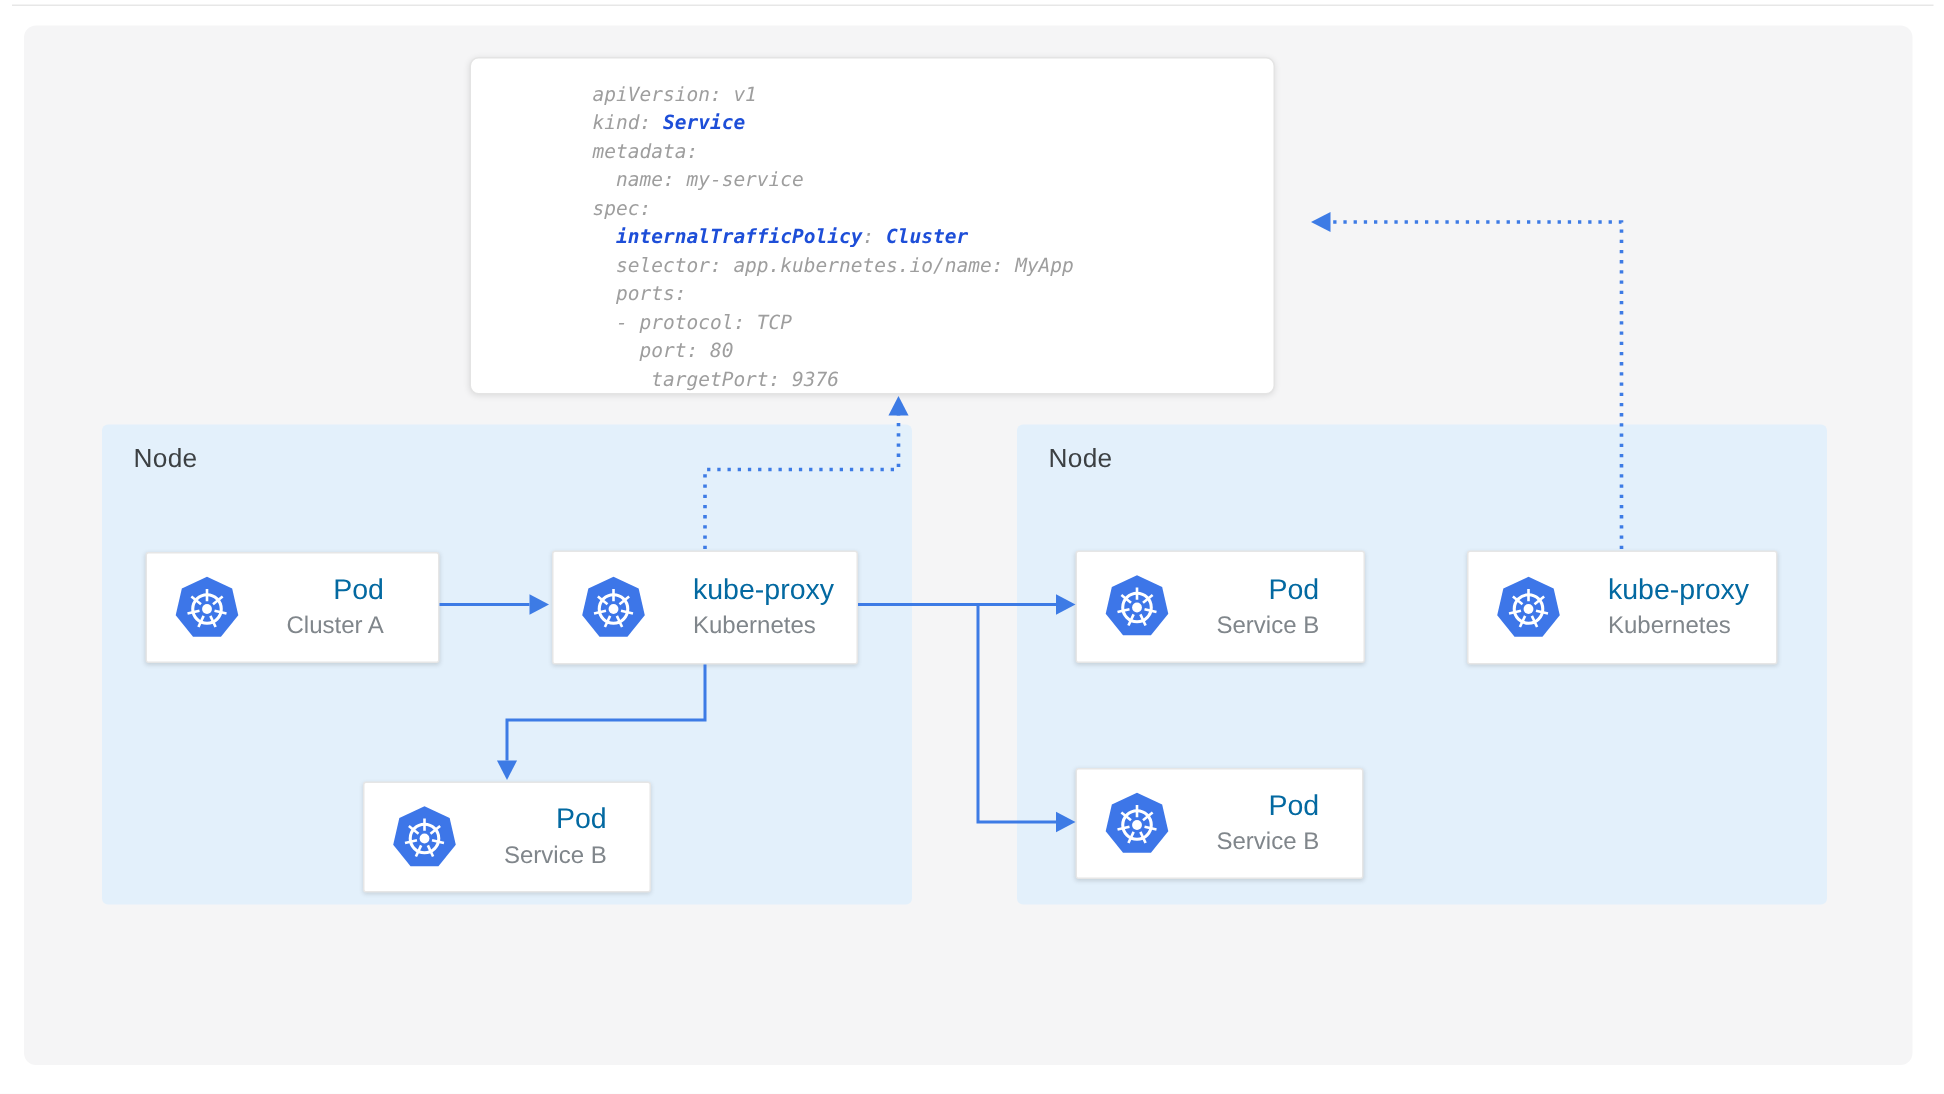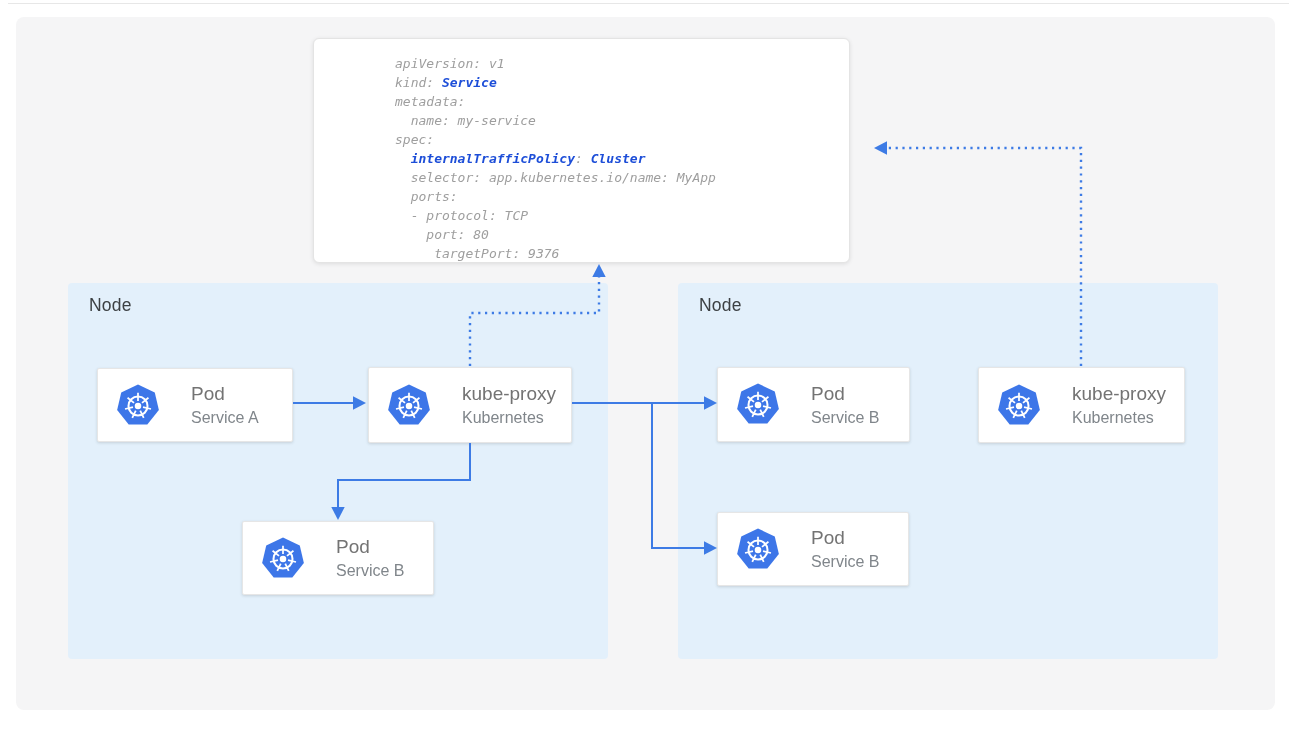--- a/index.html
+++ b/index.html
@@ -1,27 +1,27 @@
 <!DOCTYPE html>
 <html><head>
 <meta charset="utf-8">
 <style>
   html,body{margin:0;padding:0;background:#ffffff;width:1296px;height:729px;
     font-family:"Liberation Sans",sans-serif;overflow:hidden;}
   #stage{position:relative;width:1296px;height:729px;}
   .top-divider{position:absolute;left:8px;top:3px;width:1281px;height:1px;background:#e7e7e7;}
   .canvas{position:absolute;left:16px;top:17px;width:1259px;height:693px;background:#f5f5f6;border-radius:8px;}
-  .node{position:absolute;top:283px;width:540px;height:376px;background:#e3f0fb;border-radius:4px;}
+  .node{position:absolute;top:283px;width:540px;height:320px;background:#e3f0fb;border-radius:4px;}
   .node-label{position:absolute;left:21px;top:12px;font-size:17.5px;color:#3c4043;letter-spacing:.2px;}
   .card{position:absolute;background:#ffffff;border:1px solid #e6e6e6;border-radius:2px;
     box-shadow:0 1px 3px rgba(60,64,67,.18);display:flex;align-items:center;
     box-sizing:border-box;padding:0 0 0 17px;}
   .logo{width:46px;height:45px;flex:0 0 auto;}
   .card-text{margin-left:30px;display:flex;flex-direction:column;}
-  .card-title{font-size:19px;color:#737373;line-height:24px;}
+  .card-title{font-size:19px;color:#0369a1;line-height:24px;text-align:right;}
   .card-sub{font-size:16px;color:#80868b;line-height:21px;margin-top:1px;}
   .yaml-box{position:absolute;left:313px;top:38px;width:537px;height:225px;background:#ffffff;
     border:1px solid #e4e4e4;border-radius:6px;box-shadow:0 1px 4px rgba(0,0,0,.10);
     box-sizing:border-box;padding:15px 0 0 81px;}
   .yaml-code{font-family:"DejaVu Sans Mono","Liberation Mono",monospace;font-style:italic;
     font-size:13px;line-height:19px;color:#9e9e9e;white-space:pre;}
   .yaml-code .b{font-weight:700;color:#1d4ed8;}
   svg.overlay{position:absolute;left:0;top:0;pointer-events:none;}
 </style>
 </head>
@@ -52,21 +52,21 @@
             <line x1="25.9" y1="19.4" x2="32.2" y2="14.4"></line>
             <line x1="26.9" y1="23.6" x2="34.7" y2="25.4"></line>
             <line x1="24.2" y1="27" x2="27.6" y2="34.2"></line>
             <line x1="19.8" y1="27" x2="16.4" y2="34.2"></line>
             <line x1="17.1" y1="23.6" x2="9.3" y2="25.4"></line>
             <line x1="18.1" y1="19.4" x2="11.8" y2="14.4"></line>
           </g>
         </svg></span>
     <span class="card-text">
       <span class="card-title">Pod</span>
-      <span class="card-sub">Service A</span>
+      <span class="card-sub">Cluster A</span>
     </span>
   </div>
   <div class="card" style="left:368px;top:367px;width:204px;height:76px;">
     <span class="logo"><svg viewBox="0 0 44 44" width="46" height="45">
           <polygon points="22,1.5 38.4,9.2 42.4,26.5 31.1,40.5 12.9,40.5 1.6,26.5 5.6,9.2" fill="#3d76e8"></polygon>
           <circle cx="22" cy="22.5" r="9.3" fill="none" stroke="#ffffff" stroke-width="2"></circle>
           <circle cx="22" cy="22.5" r="3.2" fill="#ffffff"></circle>
           <g stroke="#ffffff" stroke-width="1.7">
             <line x1="22" y1="17.5" x2="22" y2="9.5"></line>
             <line x1="25.9" y1="19.4" x2="32.2" y2="14.4"></line>

